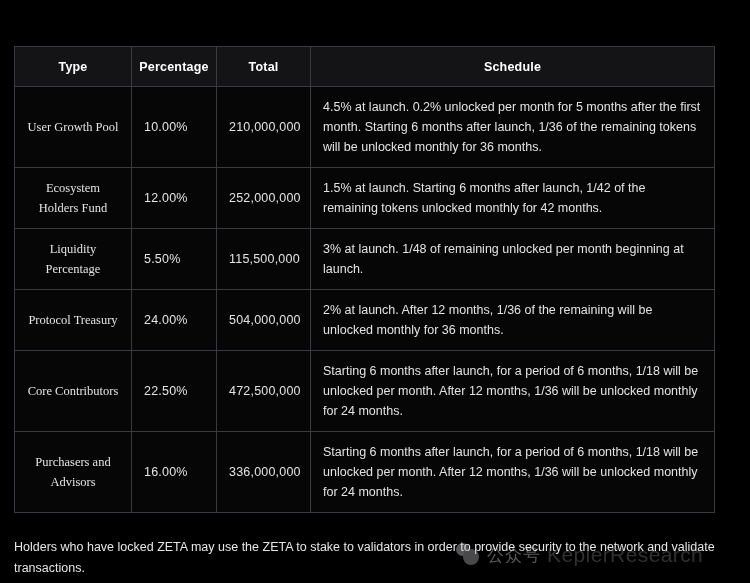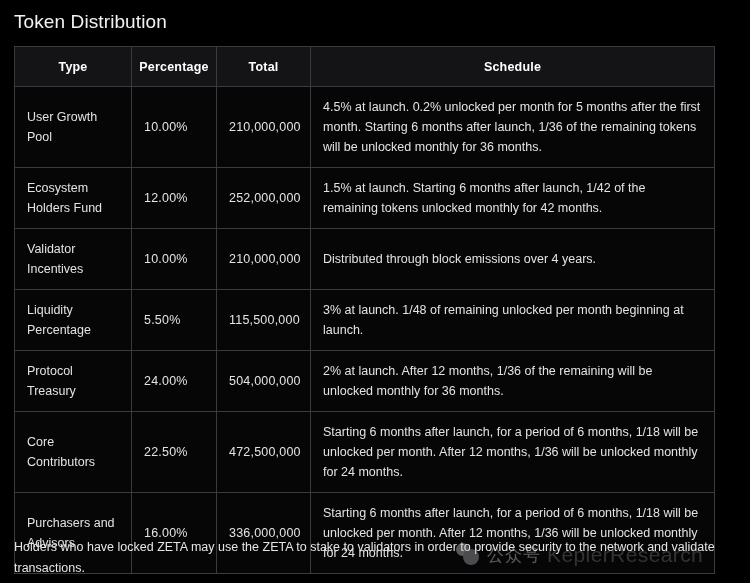--- a/index.html
+++ b/index.html
@@ -61,22 +61,23 @@
     padding: 0 6px;
   }
   table.dist tbody td {
     background: #060606;
     font-size: 12.5px;
     color: #e3e3e6;
     padding: 10px 12px;
     line-height: 20px;
   }
   td.c-type {
-    text-align: left;
+    text-align: center;
     color: #e9e9ec;
+    font-family: Liberation Serif, serif;
   }
   td.c-pct, td.c-total {
     text-align: left;
     white-space: nowrap;
     letter-spacing: 0.2px;
   }
   td.c-sched {
     text-align: left;
     line-height: 21px;
     padding: 9px 13px;
@@ -135,21 +136,20 @@
     letter-spacing: 0.4px;
     color: #737373;
     white-space: nowrap;
   }
 </style>
 </head>
 <body>
 
 <div class="page">
 
-  <div class="page-title">Token Distribution</div>
 
   <div class="table-wrap">
     <table class="dist">
       <colgroup>
         <col class="w-type">
         <col class="w-pct">
         <col class="w-total">
         <col class="w-sched">
       </colgroup>
       <thead>
@@ -167,26 +167,20 @@
           <td class="c-total">210,000,000</td>
           <td class="c-sched">4.5% at launch. 0.2% unlocked per month for 5 months after the first month. Starting 6 months after launch, 1/36 of the remaining tokens will be unlocked monthly for 36 months.</td>
         </tr>
         <tr>
           <td class="c-type">Ecosystem Holders Fund</td>
           <td class="c-pct">12.00%</td>
           <td class="c-total">252,000,000</td>
           <td class="c-sched">1.5% at launch. Starting 6 months after launch, 1/42 of the remaining tokens unlocked monthly for 42 months.</td>
         </tr>
         <tr>
-          <td class="c-type">Validator Incentives</td>
-          <td class="c-pct">10.00%</td>
-          <td class="c-total">210,000,000</td>
-          <td class="c-sched">Distributed through block emissions over 4 years.</td>
-        </tr>
-        <tr>
           <td class="c-type">Liquidity Percentage</td>
           <td class="c-pct">5.50%</td>
           <td class="c-total">115,500,000</td>
           <td class="c-sched">3% at launch. 1/48 of remaining unlocked per month beginning at launch.</td>
         </tr>
         <tr>
           <td class="c-type">Protocol Treasury</td>
           <td class="c-pct">24.00%</td>
           <td class="c-total">504,000,000</td>
           <td class="c-sched">2% at launch. After 12 months, 1/36 of the remaining will be unlocked monthly for 36 months.</td>

